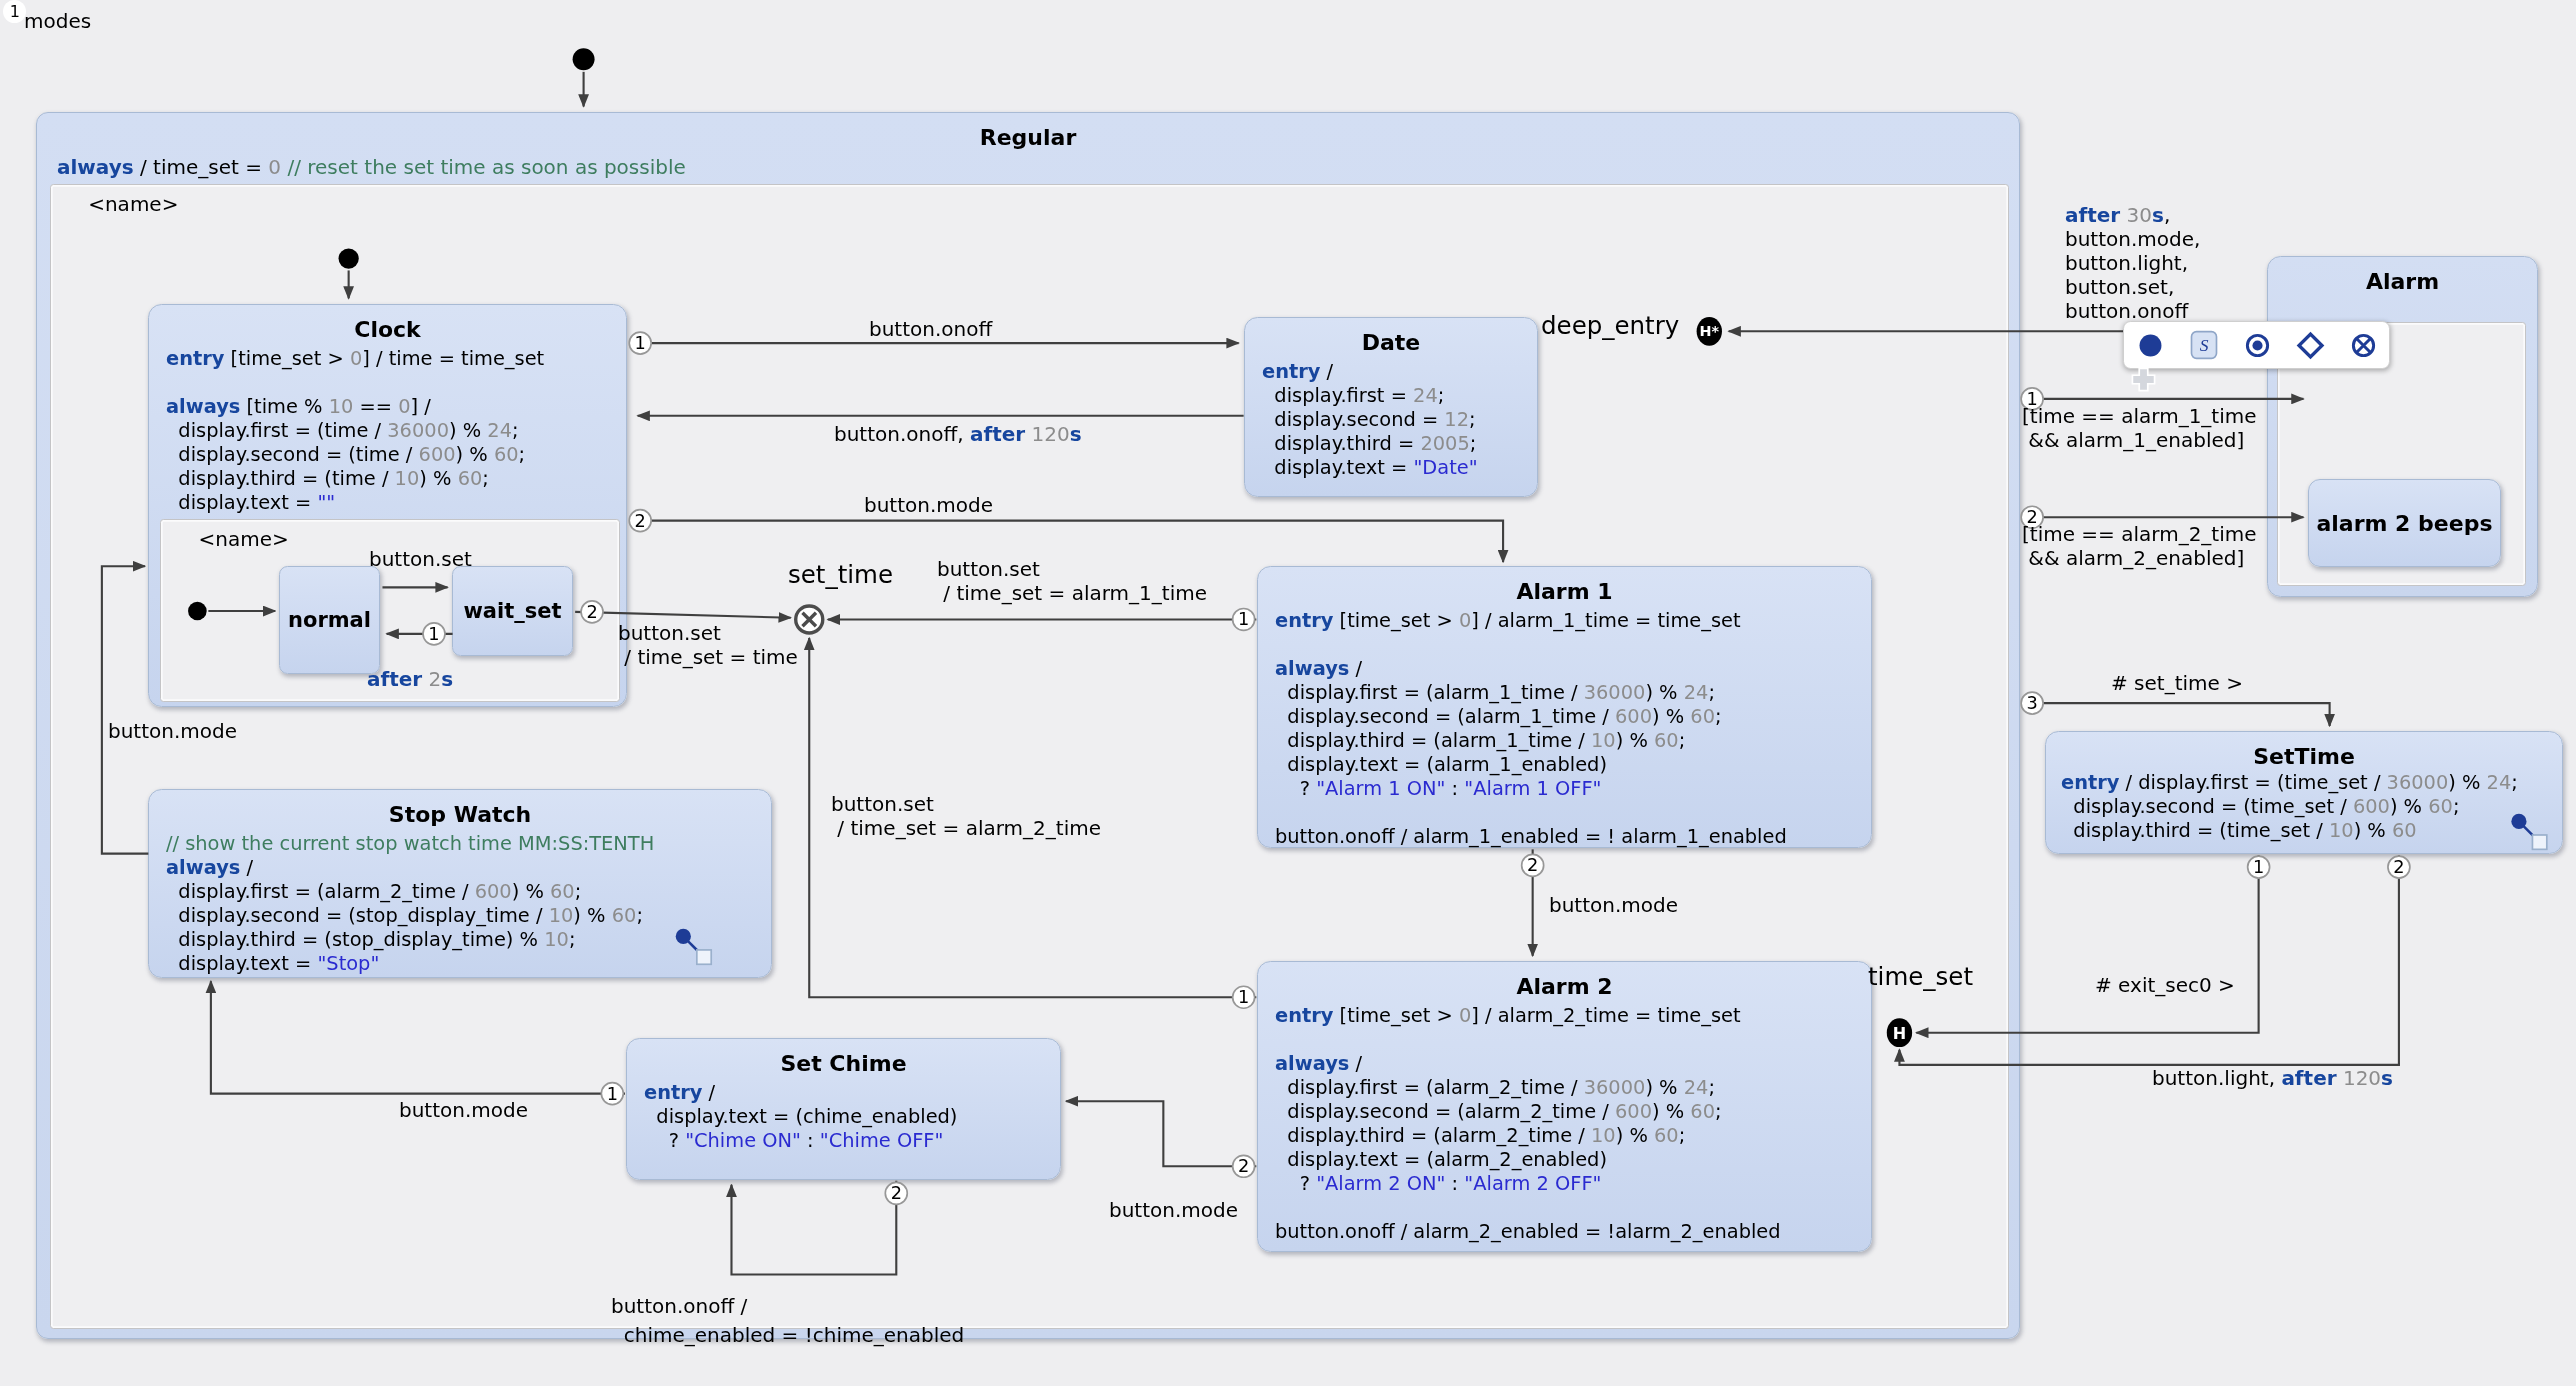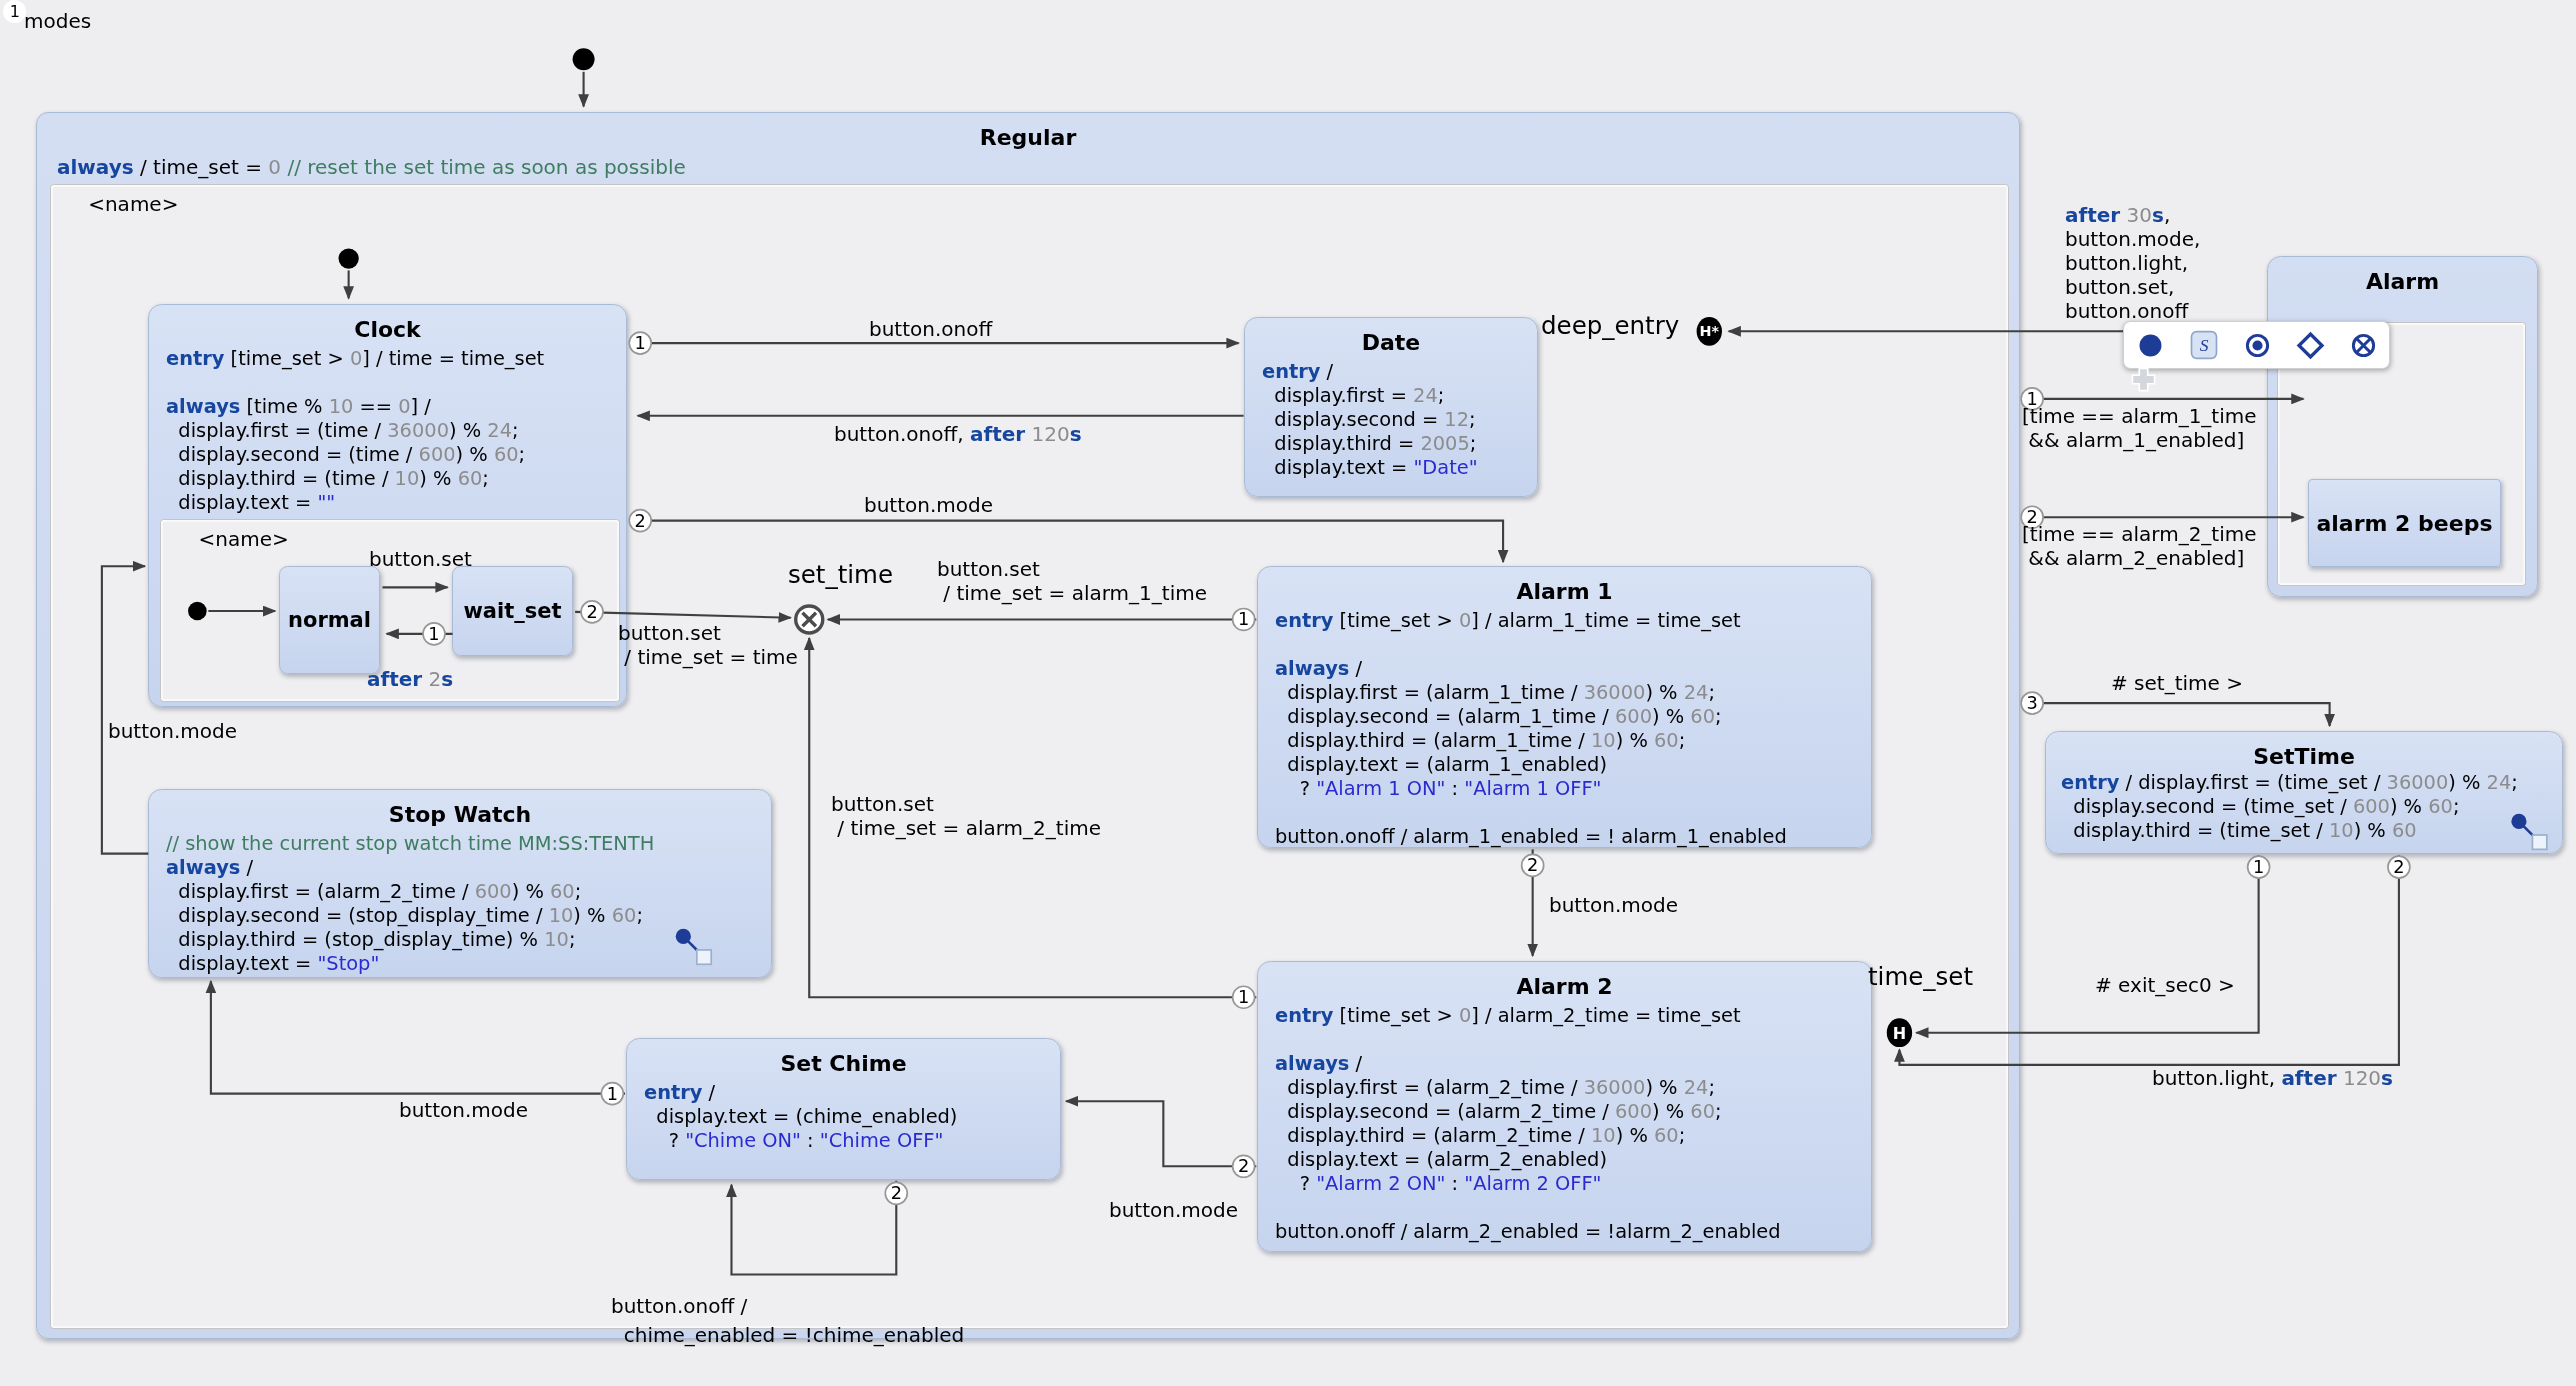--- a/index.html
+++ b/index.html
@@ -94,21 +94,21 @@
 
   <div class="state" style="left:2045px;top:731px;width:518px;height:123px;">
     <div class="state-title">SetTime</div>
     <div class="code" style="margin-left:15px;margin-top:1.7px"><div class="cl"><span class="kw">entry</span><span> / display.first = (time_set / </span><span class="num">36000</span><span>) % </span><span class="num">24</span><span>;</span></div><div class="cl"><span>  display.second = (time_set / </span><span class="num">600</span><span>) % </span><span class="num">60</span><span>;</span></div><div class="cl"><span>  display.third = (time_set / </span><span class="num">10</span><span>) % </span><span class="num">60</span></div></div>
   </div>
 
   <div class="state composite" style="left:2267px;top:256px;width:271px;height:341px;">
     <div class="state-title">Alarm</div>
     <div class="region" style="left:9.3px;top:65px;width:249px;height:264px;"></div>
   </div>
-  <div class="state small-state" style="left:2308px;top:479px;width:193px;height:88px;border-radius:4px;font-size:22px;justify-content:center;">
+  <div class="state small-state" style="left:2308px;top:479px;width:193px;height:88px;border-radius:12px;font-size:22px;justify-content:center;">
     <span>alarm 2 beeps</span>
   </div>
 
   <svg class="wires" width="2576" height="1386" viewBox="0 0 3047 1640">
     <defs>
       <marker id="arr" viewBox="0 0 10 8" refX="9" refY="4" markerWidth="6.4" markerHeight="5.2" orient="auto">
         <path d="M0,0 L10,4 L0,8 Z" fill="#3f3f3f"></path>
       </marker>
     </defs>
 

